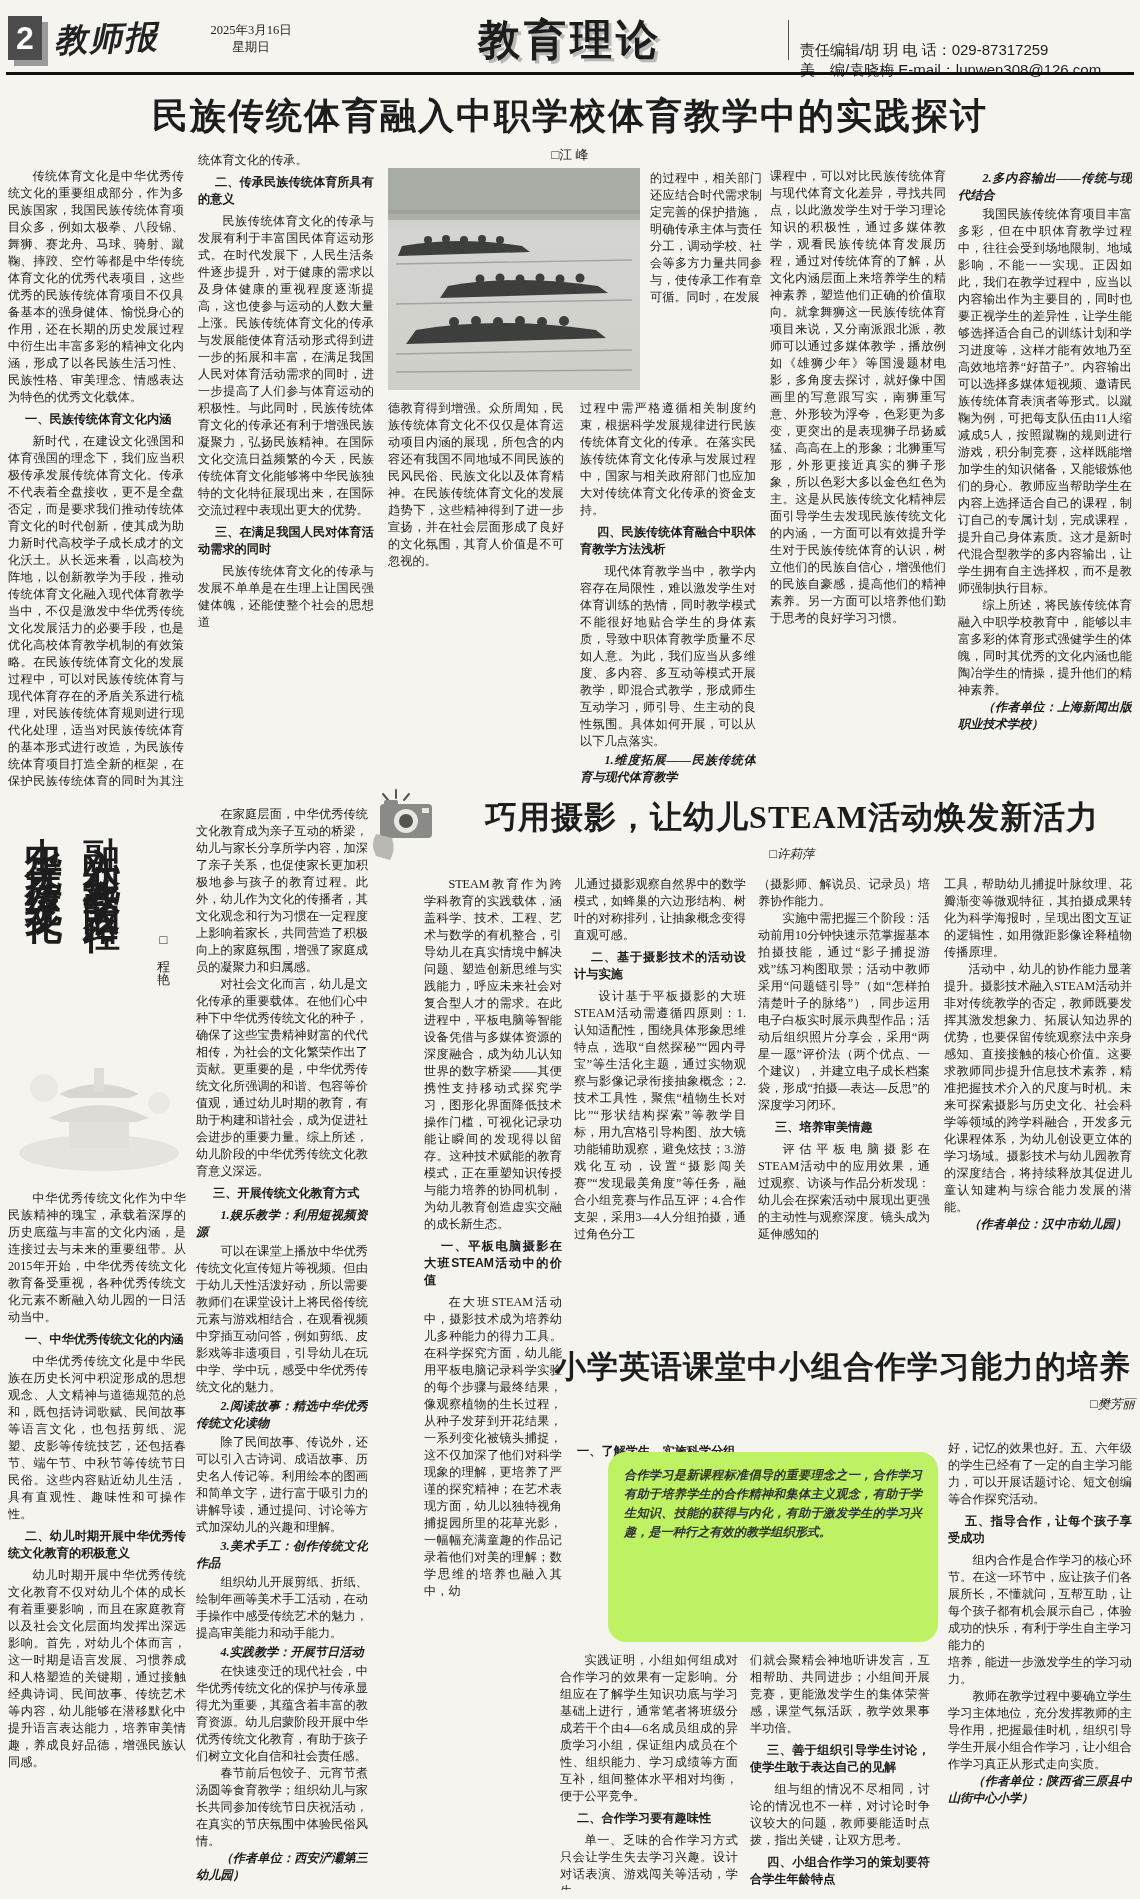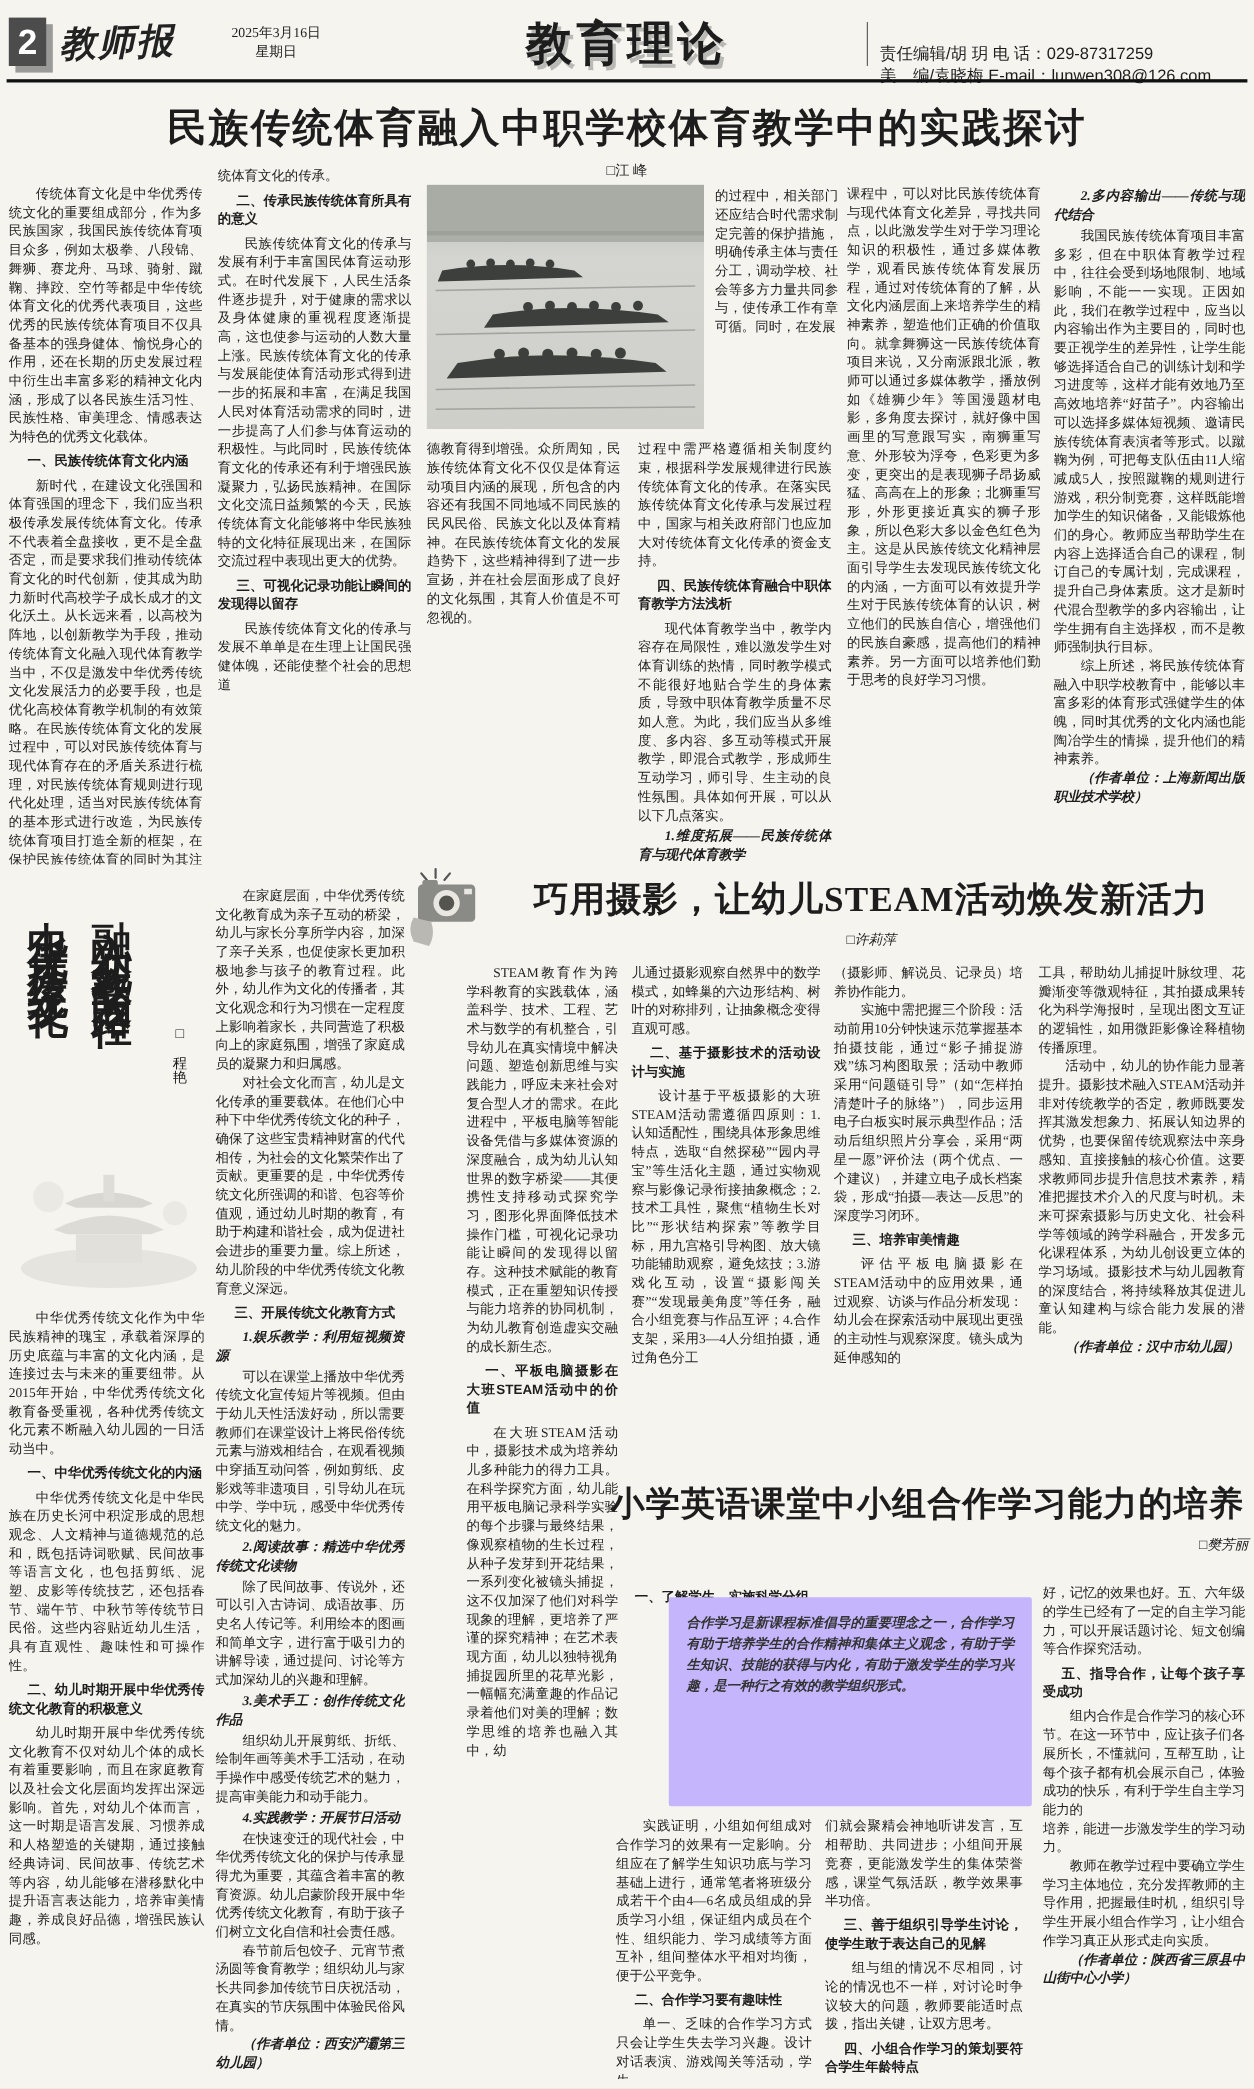--- a/index.html
+++ b/index.html
@@ -39,21 +39,21 @@
   #a2-byline{position:absolute;right:18px;top:130px;writing-mode:vertical-rl;font-size:13px;letter-spacing:4px;}
   #a2-art{left:14px;top:1048px;width:170px;height:130px;opacity:.55;}
   
   #a3-icon{left:366px;top:788px;width:74px;height:72px;}
   #a3-title{left:448px;top:796px;width:688px;text-align:center;font-weight:bold;font-size:32px;letter-spacing:1px;}
   #a3-byline{left:448px;top:846px;width:688px;text-align:center;font-size:12.5px;font-style:italic;}
   
   #a4-title{left:555px;top:1346px;width:580px;font-family:"Liberation Sans",sans-serif;
             font-weight:bold;font-size:31px;letter-spacing:1px;}
   #a4-byline{left:555px;top:1396px;width:580px;text-align:right;font-size:12.5px;font-style:italic;}
-  #a4-box{left:608px;top:1452px;width:330px;height:190px;background:#c4b5fd;border-radius:2px;
+  #a4-box{left:608px;top:1452px;width:330px;height:190px;background:#bef264;border-radius:18px;
           padding:14px 16px;box-sizing:border-box;font-style:italic;font-size:12.2px;line-height:19px;
           text-align:justify;font-weight:bold;color:#333;}
 </style>
 </head>
 <body>
 
 <div id="page">
 
   <div class="abs" id="pagenum-shadow"></div>
   <div class="abs" id="pagenum">2</div>
@@ -110,21 +110,21 @@
 
   <div class="col" style="left:8px;top:168px;width:176px;height:618px">
       <div class="blk p">传统体育文化是中华优秀传统文化的重要组成部分，作为多民族国家，我国民族传统体育项目众多，例如太极拳、八段锦、舞狮、赛龙舟、马球、骑射、蹴鞠、摔跤、空竹等都是中华传统体育文化的优秀代表项目，这些优秀的民族传统体育项目不仅具备基本的强身健体、愉悦身心的作用，还在长期的历史发展过程中衍生出丰富多彩的精神文化内涵，形成了以各民族生活习性、民族性格、审美理念、情感表达为特色的优秀文化载体。</div>
       <div class="blk h">一、民族传统体育文化内涵</div>
       <div class="blk p">新时代，在建设文化强国和体育强国的理念下，我们应当积极传承发展传统体育文化。传承不代表着全盘接收，更不是全盘否定，而是要求我们推动传统体育文化的时代创新，使其成为助力新时代高校学子成长成才的文化沃土。从长远来看，以高校为阵地，以创新教学为手段，推动传统体育文化融入现代体育教学当中，不仅是激发中华优秀传统文化发展活力的必要手段，也是优化高校体育教学机制的有效策略。在民族传统体育文化的发展过程中，可以对民族传统体育与现代体育存在的矛盾关系进行梳理，对民族传统体育规则进行现代化处理，适当对民族传统体育的基本形式进行改造，为民族传统体育项目打造全新的框架，在保护民族传统体育的同时为其注入更新颖的表现形式，实现对民族传统体育的保护与民族传</div>
     </div>
   <div class="col" style="left:198px;top:152px;width:176px;height:618px">
       <div class="blk pc">统体育文化的传承。</div>
       <div class="blk h">二、传承民族传统体育所具有的意义</div>
       <div class="blk p">民族传统体育文化的传承与发展有利于丰富国民体育运动形式。在时代发展下，人民生活条件逐步提升，对于健康的需求以及身体健康的重视程度逐渐提高，这也使参与运动的人数大量上涨。民族传统体育文化的传承与发展能使体育活动形式得到进一步的拓展和丰富，在满足我国人民对体育活动需求的同时，进一步提高了人们参与体育运动的积极性。与此同时，民族传统体育文化的传承还有利于增强民族凝聚力，弘扬民族精神。在国际文化交流日益频繁的今天，民族传统体育文化能够将中华民族独特的文化特征展现出来，在国际交流过程中表现出更大的优势。</div>
-      <div class="blk h">三、可视化记录功能让瞬间的发现得以留存</div>
+      <div class="blk h">三、在满足我国人民对体育活动需求的同时</div>
       <div class="blk p">民族传统体育文化的传承与发展不单单是在生理上让国民强健体魄，还能使整个社会的思想道</div>
     </div>
   <div class="col" style="left:388px;top:400px;width:176px;height:386px">
       <div class="blk pc">德教育得到增强。众所周知，民族传统体育文化不仅仅是体育运动项目内涵的展现，所包含的内容还有我国不同地域不同民族的民风民俗、民族文化以及体育精神。在民族传统体育文化的发展趋势下，这些精神得到了进一步宣扬，并在社会层面形成了良好的文化氛围，其育人价值是不可忽视的。</div>
     </div>
   <div class="col" style="left:650px;top:170px;width:112px;height:218px">
       <div class="blk pc">的过程中，相关部门还应结合时代需求制定完善的保护措施，明确传承主体与责任分工，调动学校、社会等多方力量共同参与，使传承工作有章可循。同时，在发展</div>
     </div>
   <div class="col" style="left:580px;top:400px;width:176px;height:386px">
       <div class="blk pc">过程中需严格遵循相关制度约束，根据科学发展规律进行民族传统体育文化的传承。在落实民族传统体育文化传承与发展过程中，国家与相关政府部门也应加大对传统体育文化传承的资金支持。</div>

